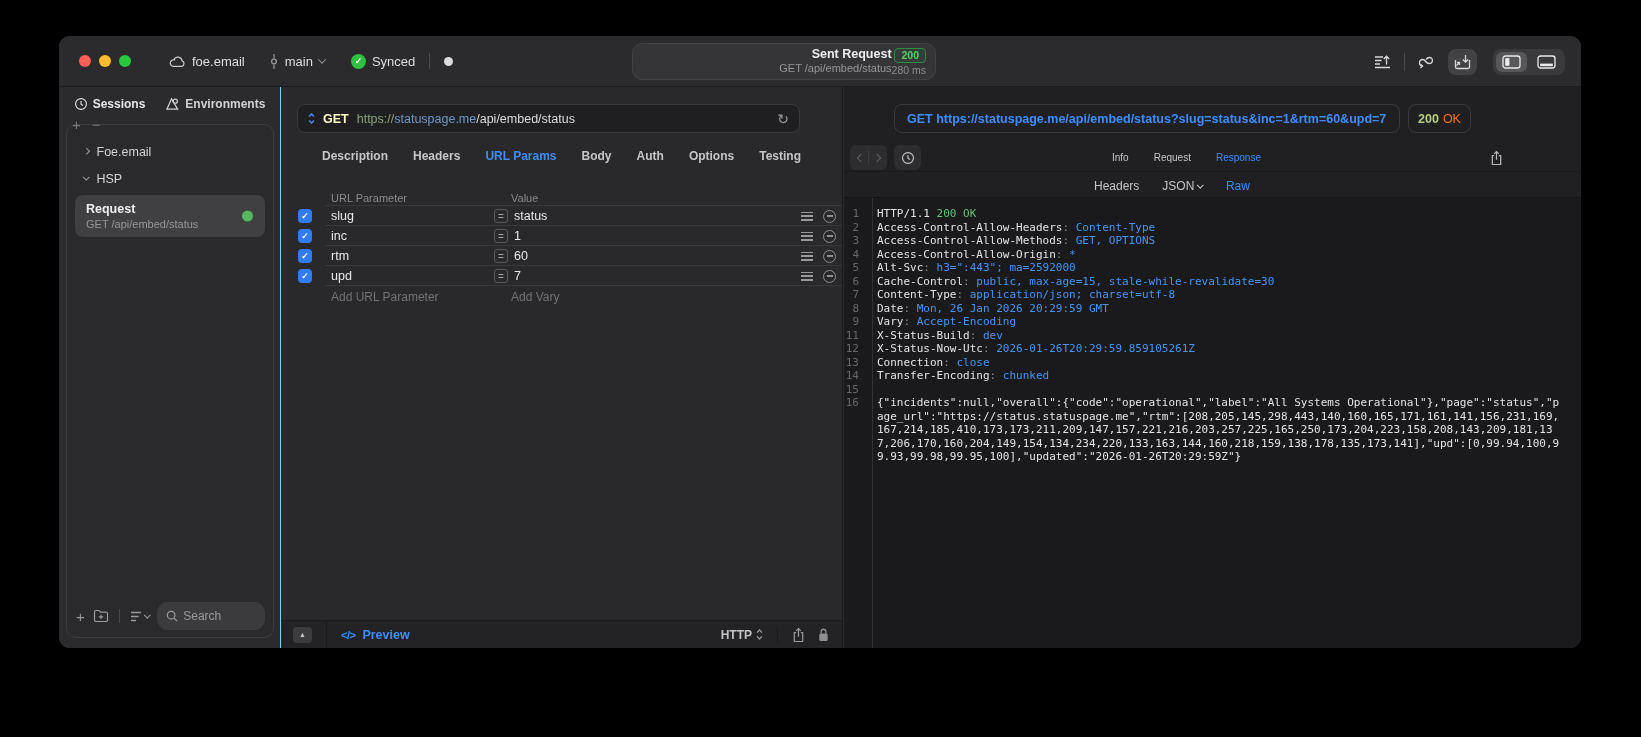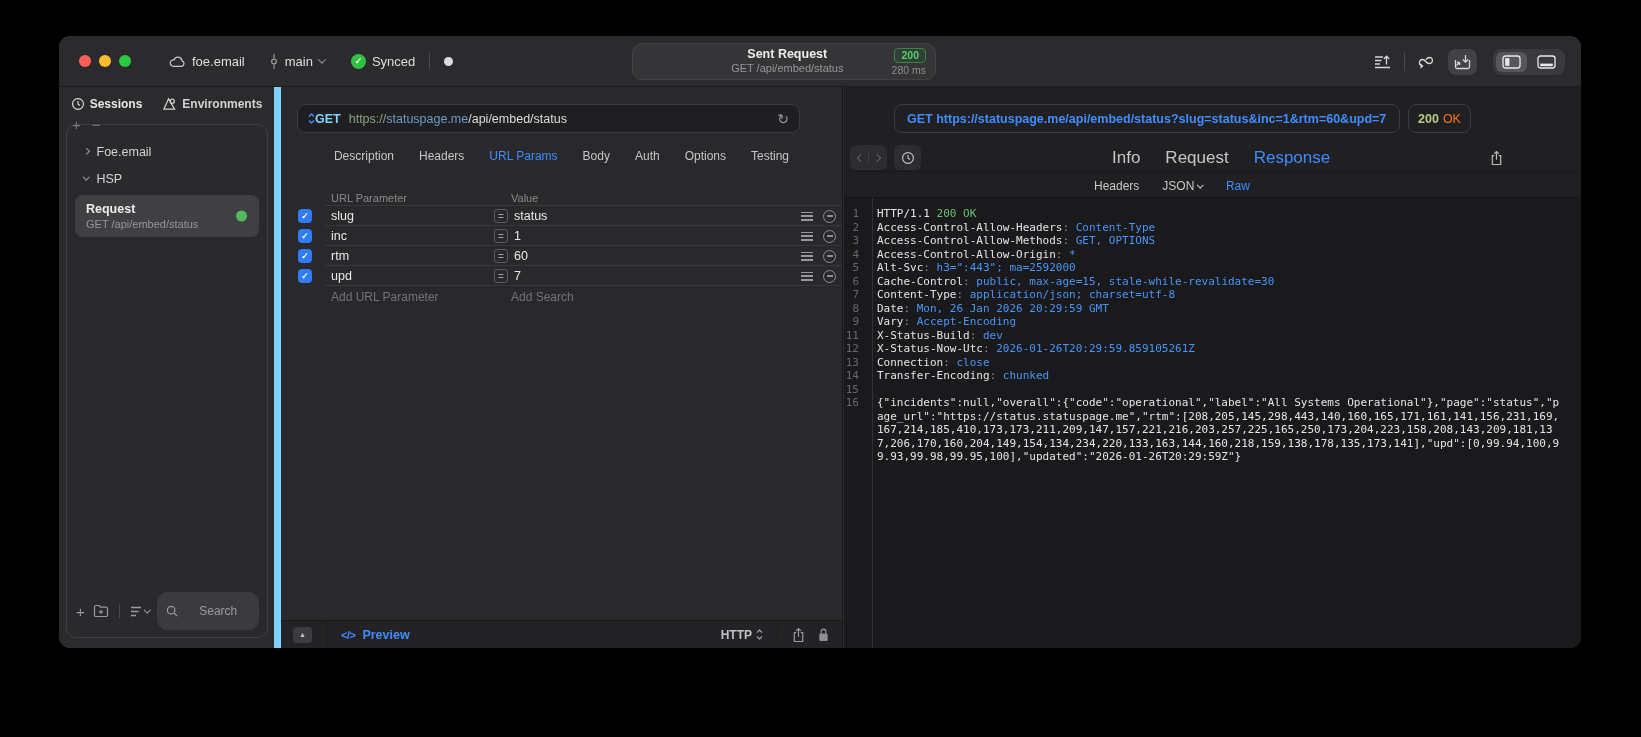--- a/index.html
+++ b/index.html
@@ -23,66 +23,66 @@
   .tb-dot { width:9px; height:9px; border-radius:50%; background:#dcdcdd; }
   .check-circle { width:15px; height:15px; border-radius:50%; background:#30c042; color:#fff;
     font-size:9px; font-weight:bold; display:flex; align-items:center; justify-content:center; }
   .chev { width:6px; height:6px; border-right:1.5px solid #9a9a9d; border-bottom:1.5px solid #9a9a9d; display:inline-block; }
   .chev-down { transform:rotate(45deg) translate(-1px,-1px); }
   .chev-right{ transform:rotate(-45deg); }
   .chev.sm { width:4.5px; height:4.5px; }
 
   .center-pill { position:absolute; left:573px; top:7px; width:304px; height:37px;
     background:#353537; border:1px solid #424244; border-radius:10px; display:flex; align-items:center; }
-  .pill-text { flex:1; text-align:center; padding-left:50px; line-height:1.25; }
+  .pill-text { flex:1; text-align:right; padding-left:50px; line-height:1.25; }
   .pill-title { font-size:12.5px; font-weight:700; color:#ededee; }
   .pill-sub { font-size:11px; color:#97979a; }
   .pill-right { display:flex; flex-direction:column; align-items:flex-end; padding-right:9px; gap:1px; }
   .badge200 { border:1px solid #318a42; color:#50d363; font-size:10.5px; font-weight:600;
     padding:0 6px; border-radius:4px; line-height:13px; background:rgba(60,200,90,.06); }
   .pill-ms { font-size:10.5px; color:#8e8e90; }
 
   .tb-icons { position:absolute; right:16px; top:0; height:51px; display:flex; align-items:center; gap:12px; color:#d8d8da; }
   .tbi-sep { width:1px; height:18px; background:#4a4a4c; }
   .icon-btn { display:flex; align-items:center; justify-content:center; }
   .import-btn { background:#424245; border-radius:8px; padding:5px 6px; }
   .panel-group { background:#3a3a3d; border-radius:8px; padding:3px; display:flex; gap:4px; margin-left:4px; }
   .panel-seg { padding:3px 6px; border-radius:6px; display:flex; align-items:center; }
   .panel-seg.active { background:#57575a; }
 
   
   .content { position:absolute; top:51px; left:0; right:0; bottom:0; }
 
   
-  .sidebar { position:absolute; left:0; top:0; bottom:0; width:222px; background:#2b2b2d; border-right:7px solid #7dd3fc; }
+  .sidebar { position:absolute; left:0; top:0; bottom:0; width:222px; background:#2b2b2d; border-right:1px solid #7dd3fc; }
   .sb-tabs { display:flex; justify-content:center; gap:20px; padding-top:10px; font-size:12px; }
   .sb-tab { display:flex; align-items:center; gap:5px; color:#e6e6e8; font-weight:600; }
   .sb-tab.dim { color:#d2d2d4; }
   .sb-plusminus { position:absolute; top:29px; left:13px; display:flex; gap:11px; color:#7a7a7d; font-size:15px; z-index:2; }
   .sb-panel { position:absolute; left:7px; right:6px; top:37px; bottom:10px; border:1px solid #3e3e40; border-radius:10px; background:#2a2a2c; }
   .tree { padding:13px 7px 0; }
   .tree-row { display:flex; align-items:center; gap:8px; height:27px; padding-left:10px; color:#d4d4d6; font-size:12.5px; }
   .req-card { margin:3px 1px 0; background:#404043; border-radius:8px; padding:7px 11px; position:relative; }
   .req-title { font-size:12.5px; font-weight:700; color:#ededee; }
   .req-sub { font-size:11px; color:#96969a; margin-top:2px; }
   .green-dot { position:absolute; right:12px; top:50%; transform:translateY(-50%); width:11px; height:11px; border-radius:50%; background:#55b95f; }
   .sb-toolbar { position:absolute; left:9px; right:8px; bottom:7px; display:flex; align-items:center; gap:8px; color:#9b9b9e; }
   .tool-sep { width:1px; height:14px; background:#4a4a4c; margin:0 2px; }
-  .search-pill { flex:1; height:38px; background:#3b3b3e; border-radius:11px; display:flex; align-items:center; gap:21px; padding:0 9px; color:#9b9b9e; font-size:12px; }
+  .search-pill { flex:1; height:28px; background:#3b3b3e; border-radius:11px; display:flex; align-items:center; gap:5px; padding:0 9px; color:#9b9b9e; font-size:12px; }
   .list-chip { display:flex; align-items:center; gap:3px; }
 
   
   .middle { position:absolute; left:222px; top:0; bottom:0; width:562px; background:#29292b; border-right:1px solid #18181a; }
   .url-bar { position:absolute; left:16px; top:17px; width:503px; height:29px; background:#1f1f21;
     border:1px solid #3b3b3e; border-radius:8px; display:flex; align-items:center; padding:0 10px; font-size:12.5px; }
-  .method { color:#7dd3fc; font-weight:700; display:flex; align-items:center; gap:0; }
+  .method { color:#fef9c3; font-weight:700; display:flex; align-items:center; gap:8px; }
   .url-text { margin-left:8px; white-space:nowrap; }
   .u-scheme { color:#8ca37c; } .u-host { color:#6f9ac8; } .u-path { color:#dcdcde; }
   .refresh { margin-left:auto; color:#9a9a9d; font-size:14px; line-height:1; }
-  .mid-tabs { position:absolute; top:62px; left:0; right:0; display:flex; justify-content:center; gap:25px; font-size:12px; }
+  .mid-tabs { position:absolute; top:62px; left:0; right:0; display:flex; justify-content:center; gap:25px; font-size:12px;font-weight:bold; }
   .tab { color:#c6c6c8; display:flex; align-items:center; gap:4px; }
   .tab.active { color:#3f8cff; }
 
   .param-table { position:absolute; top:102px; left:0; right:0; }
   .pt-head { display:flex; height:17px; align-items:center; font-size:11px; color:#8b8b8e; padding-left:50px; position:relative; }
   .pt-head::after, .p-row::after { content:""; position:absolute; left:44px; right:0; bottom:0; height:1px; background:#38383a; }
   .pt-col1 { width:180px; }
   .p-row { display:flex; align-items:center; height:20px; padding-left:17px; position:relative; }
   .checkbox { width:14px; height:14px; background:#2f7cf6; border-radius:4px; color:#fff; font-size:9px; font-weight:bold;
     display:flex; align-items:center; justify-content:center; }
@@ -114,21 +114,21 @@
   .resp-badge { position:absolute; left:564px; top:17px; width:63px; height:29px; border:1px solid #3c3c3f; border-radius:8px;
     display:flex; align-items:center; justify-content:center; gap:4px; font-size:12.5px; }
   .resp-badge .code { color:#b7cb81; font-weight:700; } .resp-badge .ok { color:#f97316; }
   .resp-nav { position:absolute; top:58px; left:6px; right:0; height:25px; display:flex; align-items:center; }
   .nav-arrows { background:#2d2d30; border-radius:6px; height:25px; display:flex; align-items:center; padding:0 3px; }
   .nav-arrow { width:15px; display:flex; justify-content:center; }
   .nav-arrow .chev { border-color:#626265; }
   .nav-arrows .asep { width:1px; height:13px; background:#3e3e41; }
   .nav-clock { background:#2d2d30; border-radius:6px; height:25px; width:27px; margin-left:7px;
     display:flex; align-items:center; justify-content:center; color:#c7c7c9; }
-  .resp-tabs { position:absolute; left:262px; display:flex; gap:25px; font-size:17px; }
+  .resp-tabs { position:absolute; left:262px; display:flex; gap:25px; font-size:10px; }
   .share-top { position:absolute; left:640px; color:#bababd; }
   .hline { position:absolute; left:0; right:0; height:1px; background:#19191b; }
   .resp-subtabs { position:absolute; top:88px; left:250px; height:22px; display:flex; gap:23px; font-size:12px; align-items:center; }
 
   .code-area { position:absolute; top:110px; left:0; right:0; bottom:0; background:#1a1a1c; border-top:1px solid #151517; padding-top:9px; }
   .gutter-rule { position:absolute; left:28px; top:0; bottom:0; width:1px; background:#323235; }
   .code-line { display:flex; font-family:"DejaVu Sans Mono",monospace; font-size:11px; line-height:13.5px; }
   .ln { flex:0 0 22px; text-align:right; color:#68686b; padding-right:7px; }
   .code-text { flex:1; padding-left:11px; padding-right:16px; white-space:pre-wrap; word-break:break-all; }
   .c-plain { color:#e4e4e6; } .c-dim { color:#8a8a8d; } .c-blue { color:#4596f7; } .c-green { color:#68c271; }
@@ -378,21 +378,21 @@
               <span class="checkbox">✓</span>
               <span class="p-name">upd</span>
               <span class="eq-box">=</span>
               <span class="p-value">7</span>
               <span class="hamb"></span>
               <span class="minus"></span>
             </div>
           </div>
         <div class="add-row">
           <span class="pt-col1">Add URL Parameter</span>
-          <span>Add Search</span>
+          <span>Add Vary</span>
         </div>
       </div>
 
       <div class="mid-footer">
         <span class="tri-btn">▲</span>
         <span class="foot-sep"></span>
         <span class="preview">
           <span class="code-glyph">&lt;/&gt;</span>
           <span>Preview</span>
         </span>

